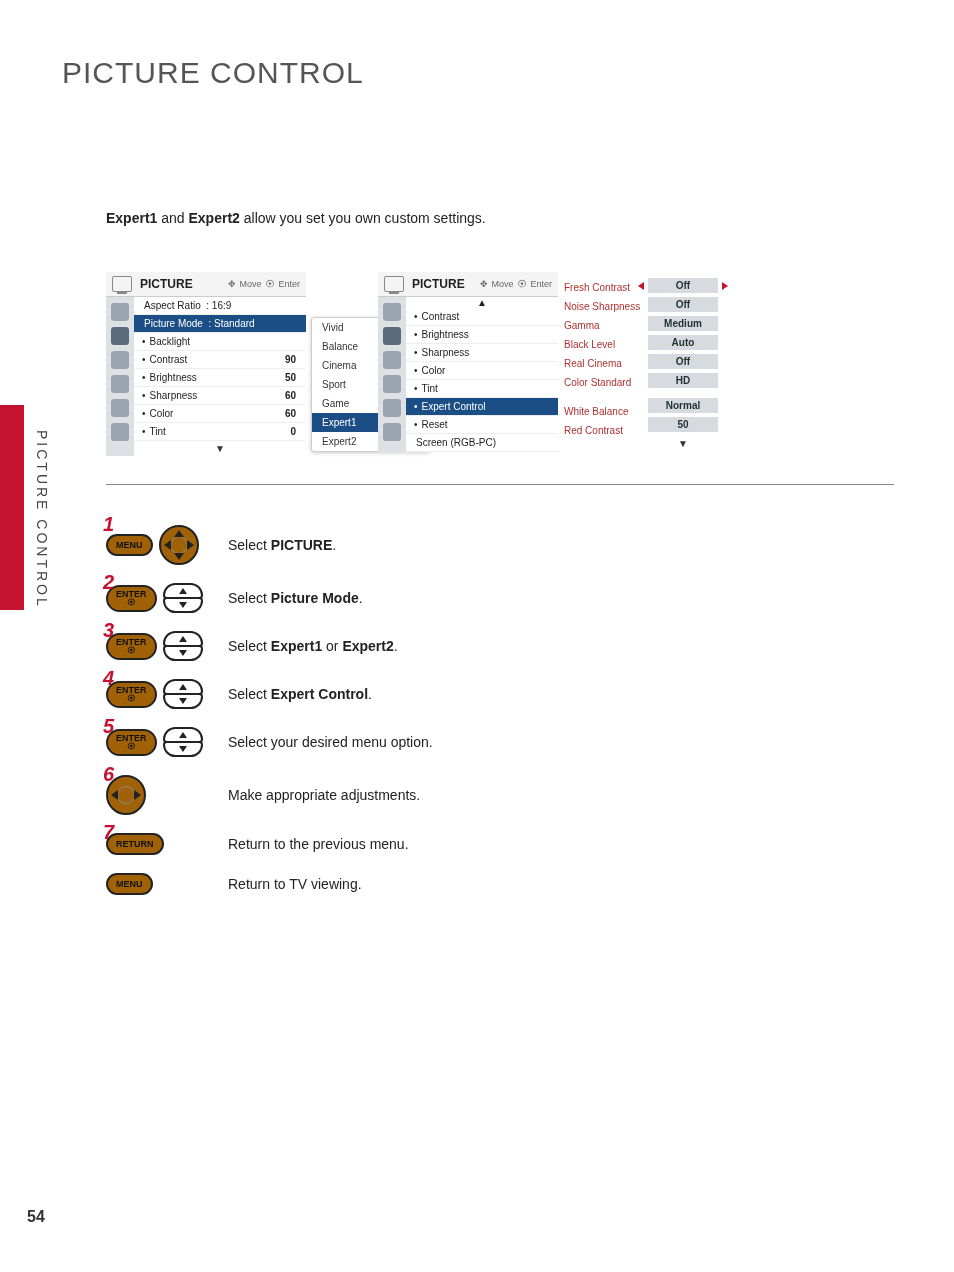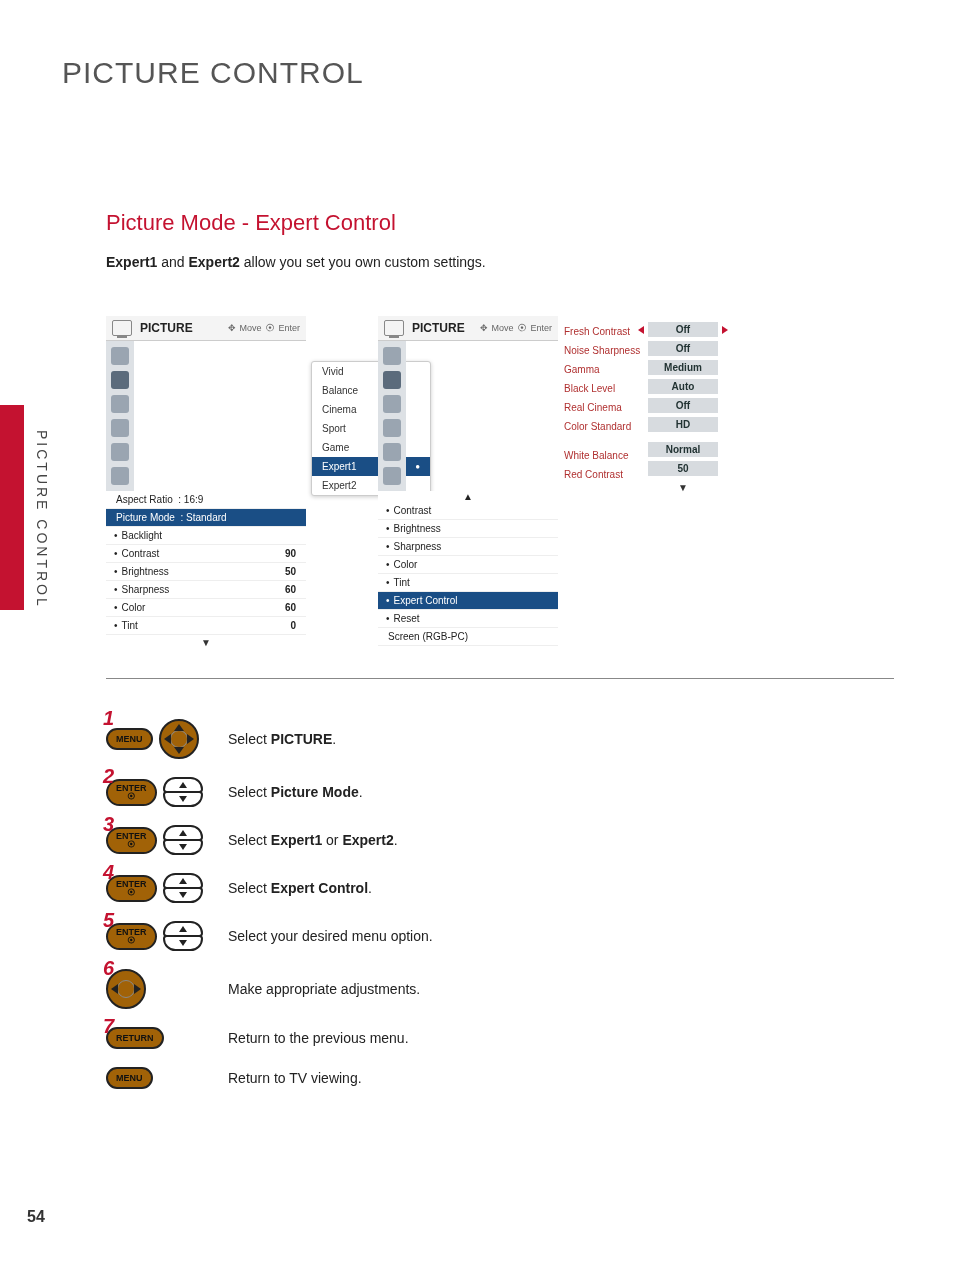--- a/index.html
+++ b/index.html
@@ -78,21 +78,21 @@
   }
   .tv-header {
     display: flex; align-items: center; gap: 8px;
     padding: 4px 6px;
     background: #f4f4f4;
     border-bottom: 1px solid #ccc;
   }
   .tv-header .title { font-weight: bold; font-size: 12px; }
   .hdr-right { margin-left: auto; font-size: 9px; color: #666; display: flex; align-items: center; gap: 4px; }
 
-  .tv-body { display: flex; flex-direction: column; }
+  .tv-body { display: flex; }
   .icon-col {
     width: 28px;
     background: #dde1e5;
     display: flex; flex-direction: column; align-items: center;
     gap: 6px; padding: 6px 0;
   }
   .icon-col .ic {
     width: 18px; height: 18px;
     background: #9aa5b1;
     border-radius: 3px;
@@ -281,21 +281,20 @@
 </head>
 <body>
 
 <div class="page-title">PICTURE CONTROL</div>
 <div class="side-tab"></div>
 <div class="side-label">PICTURE CONTROL</div>
 <div class="page-num">54</div>
 
 <div class="content">
 
-  <h2 class="section-title">Picture Mode - Expert Control</h2>
 
   <div class="intro">
     <b>Expert1</b><span> and </span><b>Expert2</b><span> allow you set you own custom settings.</span>
   </div>
 
   <div class="screens-row">
 
     <div style="position:relative;">
       <div class="tv-window" style="width:200px;">
         <div class="tv-header">

